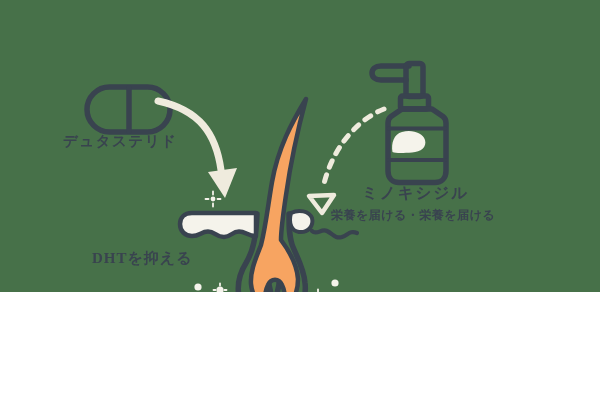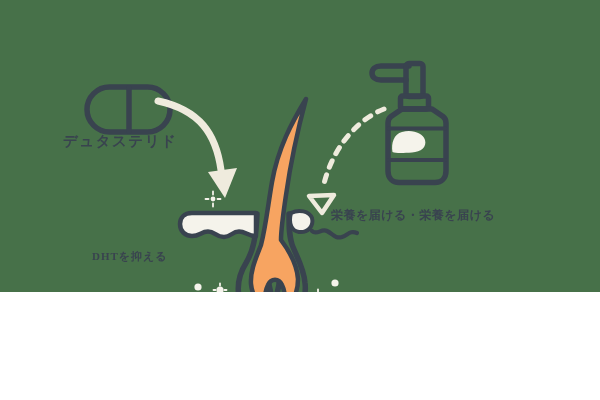--- a/index.html
+++ b/index.html
@@ -19,21 +19,21 @@
   .cream-fill{fill:var(--cream,#EFEBDD);}
   .dot{fill:var(--white,#F5F3EB);}
   .spark{stroke:var(--white,#F5F3EB);stroke-width:1.8;stroke-linecap:round;}
   .lbl{
     position:absolute;
     color:var(--text,#39434F);
     font-weight:bold;
     white-space:nowrap;
   }
   .lbl-duta{left:63px;top:132px;font-size:14.5px;letter-spacing:1.5px;}
-  .lbl-dht{left:92px;top:249px;font-size:11px;letter-spacing:1px;}
+  .lbl-dht{left:92px;top:249px;font-size:15px;letter-spacing:1px;}
   .lbl-mino{left:362px;top:183px;font-size:15.5px;letter-spacing:2px;}
   .lbl-mino-effect{left:331px;top:207px;font-size:12px;letter-spacing:0.5px;}
 </style>
 </head>
 <body>
 
 <div id="stage">
 
   <svg width="600" height="400" viewBox="0 0 600 400">
 
@@ -117,14 +117,15 @@
                L 446 123 C 446 120.5, 445 118, 443 116.5 L 432 109 Z" class="ol"></path>
       <line x1="389" y1="128.5" x2="445" y2="128.5" class="ol-thin"></line>
       <line x1="389" y1="160" x2="445" y2="160" class="ol-thin"></line>
       <path d="M392.5 152 C 391 143, 394 134, 402 132 C 412 129, 423 133, 425 140
                C 427 147, 421 152, 412 152.5 C 404 153, 396 153.5, 392.5 152 Z" class="fill-white"></path>
     </g>
   </svg>
 
   <div class="lbl lbl-duta">デュタステリド</div>
   <div class="lbl lbl-dht">DHTを抑える</div>
+  <div class="lbl lbl-mino">ミノキシジル</div>
   <div class="lbl lbl-mino-effect">栄養を届ける・栄養を届ける</div>
 </div>
 
 </body></html>

